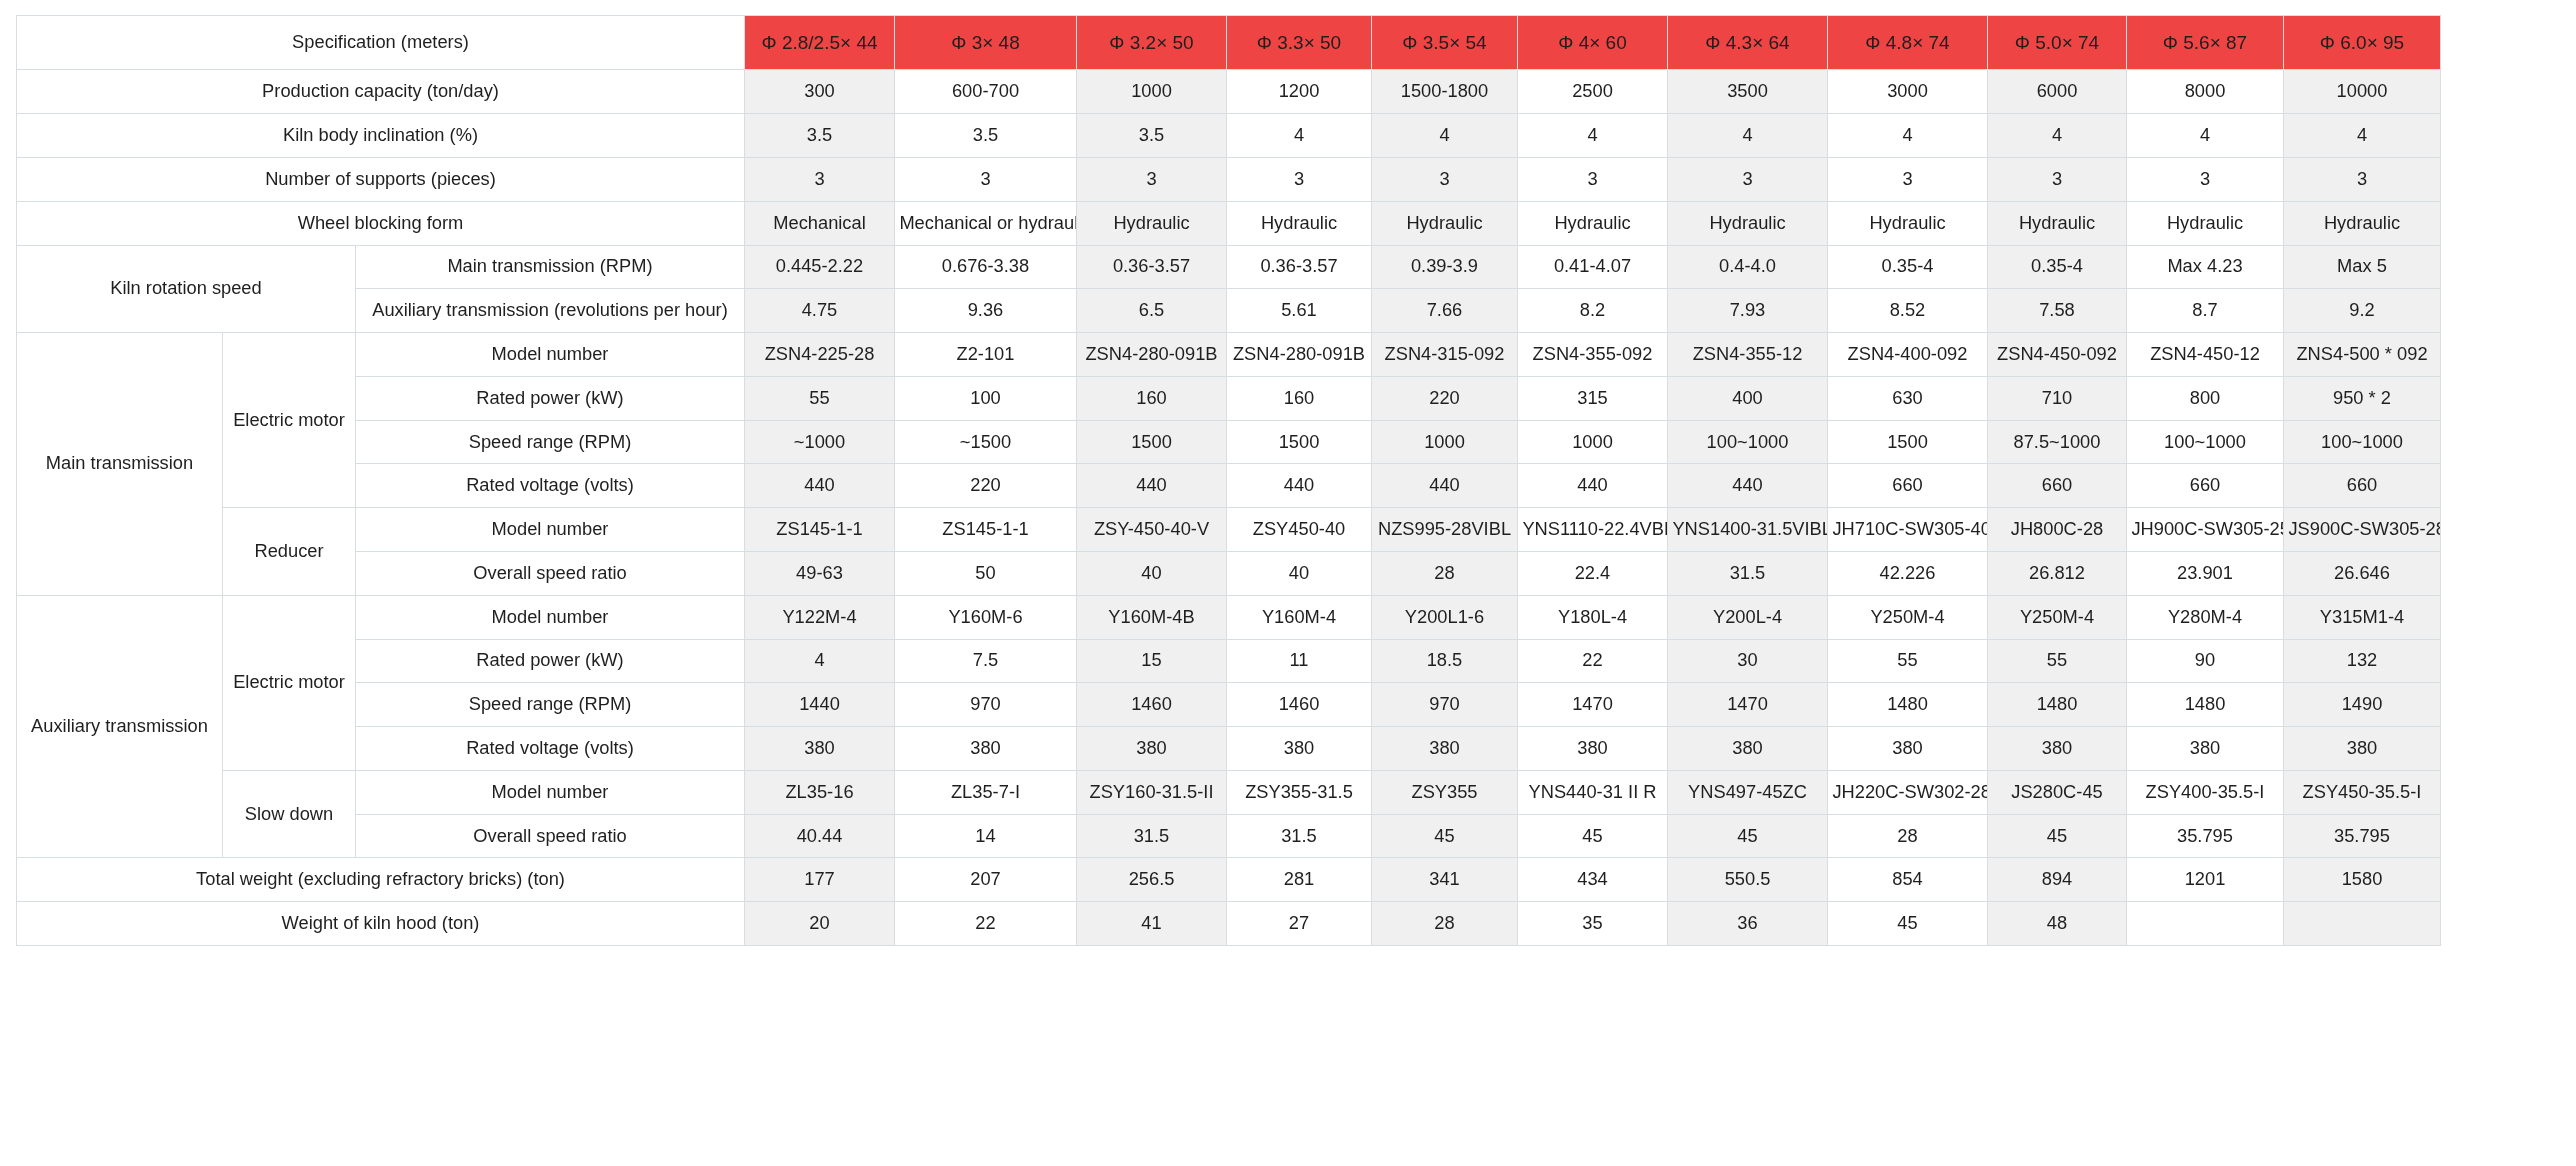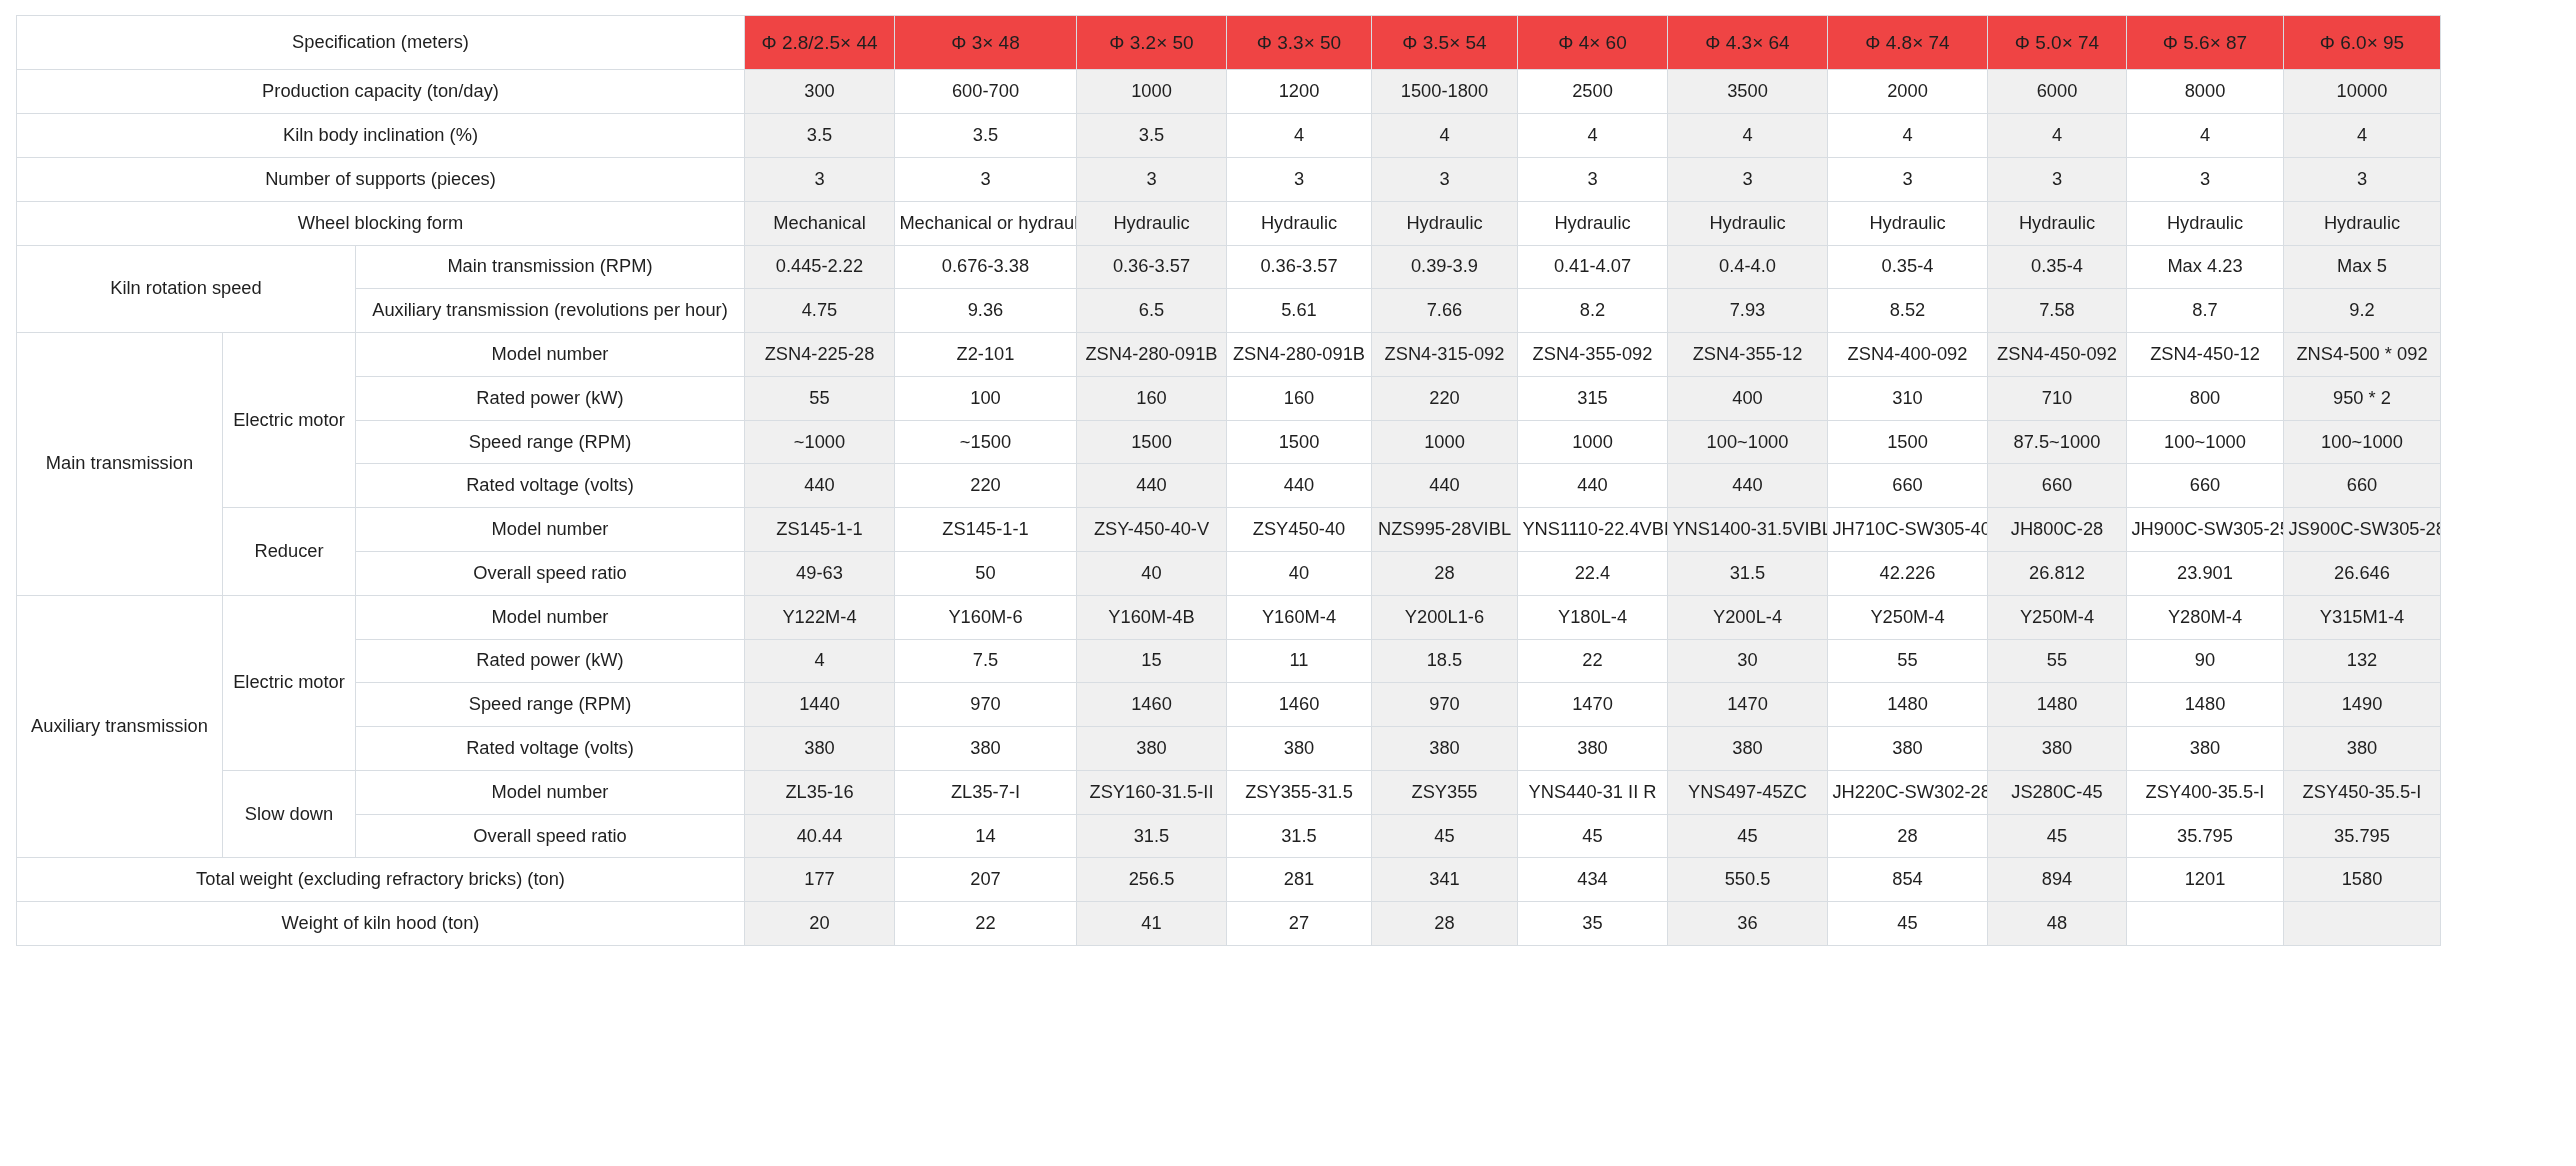--- a/index.html
+++ b/index.html
@@ -101,21 +101,21 @@
 
       <tr>
         <td class="rowlabel" colspan="3">Production capacity (ton/day)</td>
         <td class="shade">300</td>
         <td class="plain">600-700</td>
         <td class="shade">1000</td>
         <td class="plain">1200</td>
         <td class="shade">1500-1800</td>
         <td class="plain">2500</td>
         <td class="shade">3500</td>
-        <td class="plain">2000</td>
+        <td class="plain">3000</td>
         <td class="shade">6000</td>
         <td class="plain">8000</td>
         <td class="shade">10000</td>
       </tr>
 
       <tr>
         <td class="rowlabel" colspan="3">Kiln body inclination (%)</td>
         <td class="shade">3.5</td>
         <td class="plain">3.5</td>
         <td class="shade">3.5</td>
@@ -209,21 +209,21 @@
 
       <tr>
         <td class="rowlabel">Rated power (kW)</td>
         <td class="shade">55</td>
         <td class="plain">100</td>
         <td class="shade">160</td>
         <td class="plain">160</td>
         <td class="shade">220</td>
         <td class="plain">315</td>
         <td class="shade">400</td>
-        <td class="plain">310</td>
+        <td class="plain">630</td>
         <td class="shade">710</td>
         <td class="plain">800</td>
         <td class="shade">950 * 2</td>
       </tr>
 
       <tr>
         <td class="rowlabel">Speed range (RPM)</td>
         <td class="shade">~1000</td>
         <td class="plain">~1500</td>
         <td class="shade">1500</td>

